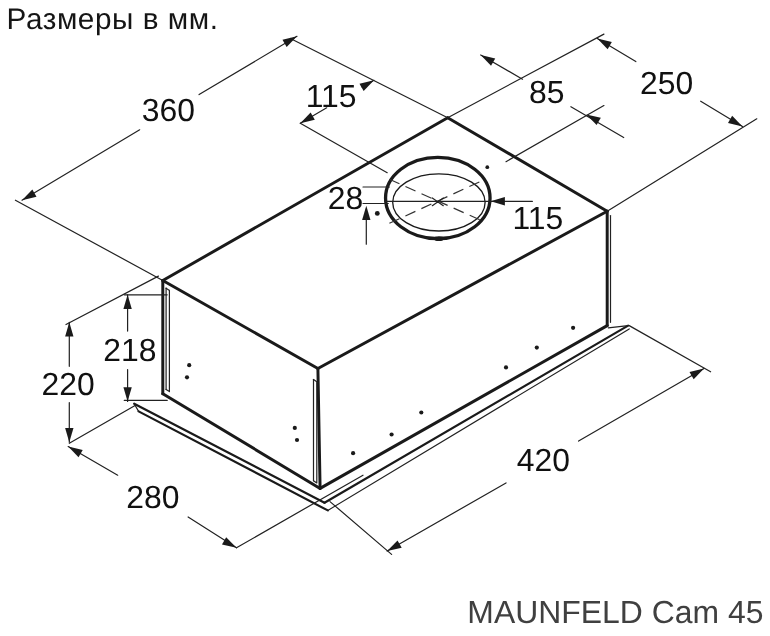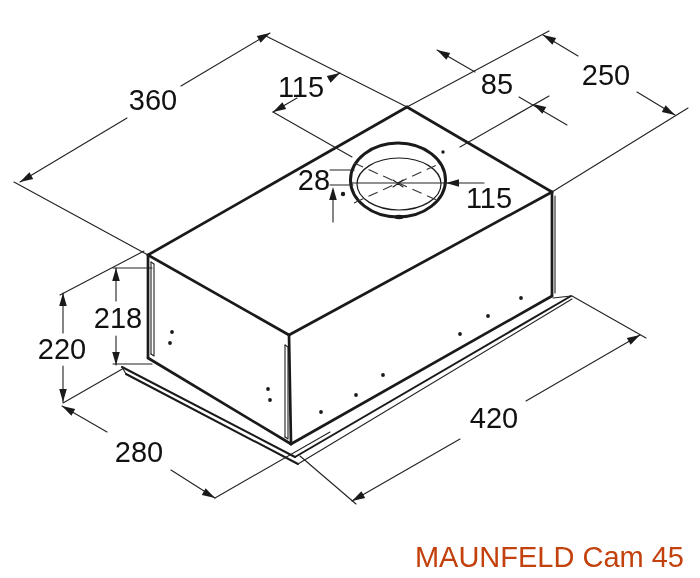--- a/index.html
+++ b/index.html
@@ -1,33 +1,34 @@
 <!DOCTYPE html>
 <html><head>
 <meta charset="utf-8">
 <style>
   html,body{margin:0;padding:0;background:#fff;}
   #stage{position:relative;width:700px;height:578px;background:#fff;overflow:hidden;
          font-family:"Liberation Sans",sans-serif;color:#111;}
   #heading{position:absolute;left:6px;top:2px;font-size:27px;letter-spacing:0.5px;color:#151515;}
-  #model{position:absolute;right:16px;top:541px;font-size:29px;color:#c2410c;}
+  #model{position:absolute;right:6px;top:541px;font-size:29px;color:#404040;}
   svg{position:absolute;left:0;top:0;}
   .bold{stroke:#1a1a1a;stroke-width:2.7;fill:none;stroke-linecap:round;stroke-linejoin:round;}
   .mid{stroke:#1a1a1a;stroke-width:2;fill:none;stroke-linecap:round;}
   .thin{stroke:#222;stroke-width:1.1;fill:none;stroke-linecap:round;}
   .dash{stroke:#333;stroke-width:1.1;fill:none;stroke-dasharray:10 6;}
   .arrow{fill:#1a1a1a;stroke:none;}
   .hole{fill:#1a1a1a;stroke:none;}
   .dimtext{font-family:"Liberation Sans",sans-serif;font-size:29px;fill:#111;text-anchor:middle;}
 </style>
 </head>
 <body>
 
 <div id="stage">
 
+  <div id="heading">Размеры в мм.</div>
 
   <svg width="700" height="578" viewBox="0 0 700 578">
 
     <g>
       <path class="bold" d="M407,107 L148,255"></path>
       <path class="bold" d="M407,107 L552,192"></path>
       <path class="bold" d="M148,255 L289,335"></path>
       <path class="bold" d="M289,335 L552,192"></path>
       <path class="bold" d="M148,255 L148,358"></path>
       <path class="bold" d="M289,335 L291,444"></path>

